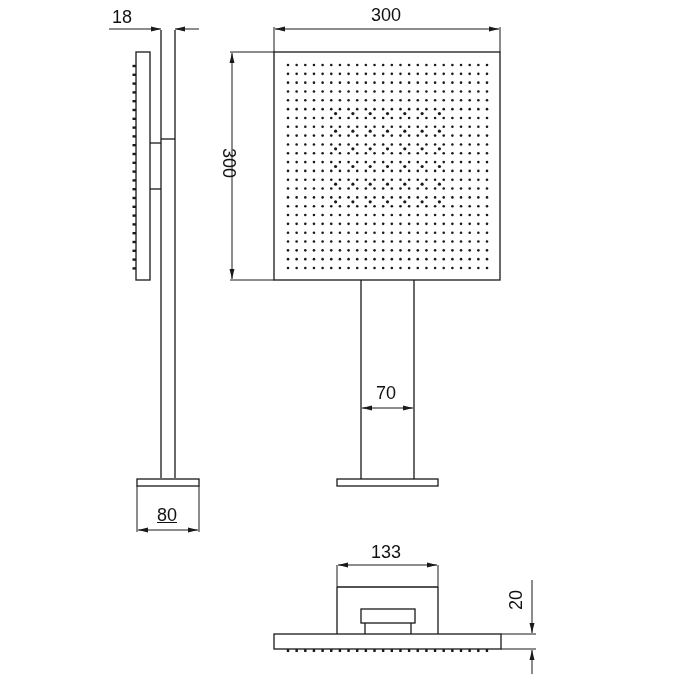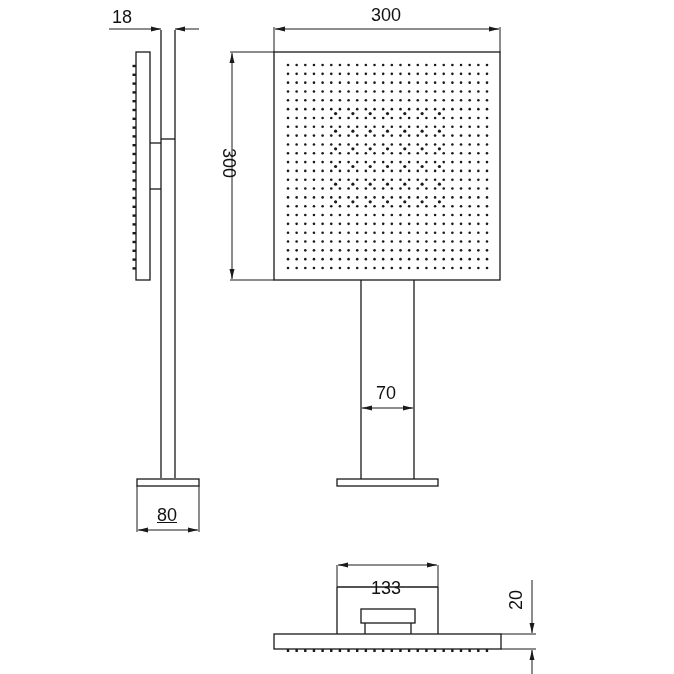--- a/index.html
+++ b/index.html
@@ -765,15 +765,15 @@
       <polygon points="532,633 529.5,623 534.5,623" fill="#1a1a1a"></polygon>
       <polygon points="532,650 529.5,660 534.5,660" fill="#1a1a1a"></polygon>
     </g>
   </svg>
 
   <span class="label" style="left:112px; top:8px;">18</span>
   <span class="label" style="left:157px; top:506px;text-decoration:underline;">80</span>
   <span class="label" style="left:371px; top:6px;">300</span>
   <span class="label vlabel" style="left:238px; top:148px; transform: rotate(90deg);">300</span>
   <span class="label" style="left:376px; top:384px;text-align:right;">70</span>
-  <span class="label" style="left:371px; top:543px;margin-top:36px;">133</span>
+  <span class="label" style="left:371px; top:543px;">133</span>
   <span class="label vlabel" style="left:507px; top:610px; transform: rotate(-90deg);">20</span>
 </div>
 
 </body></html>

